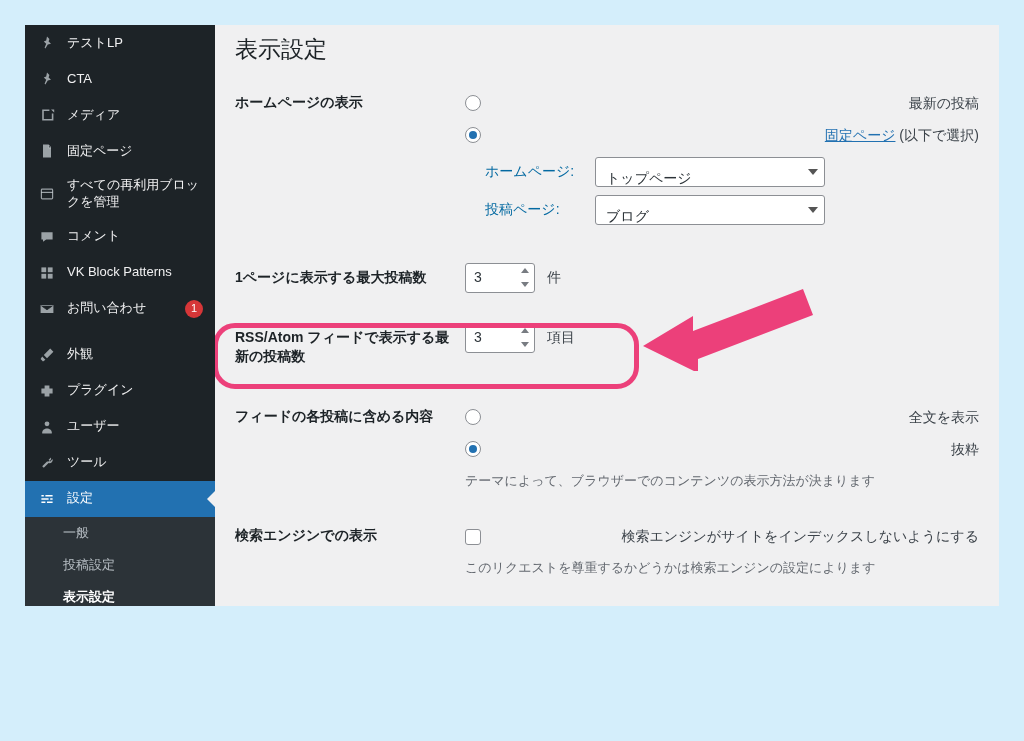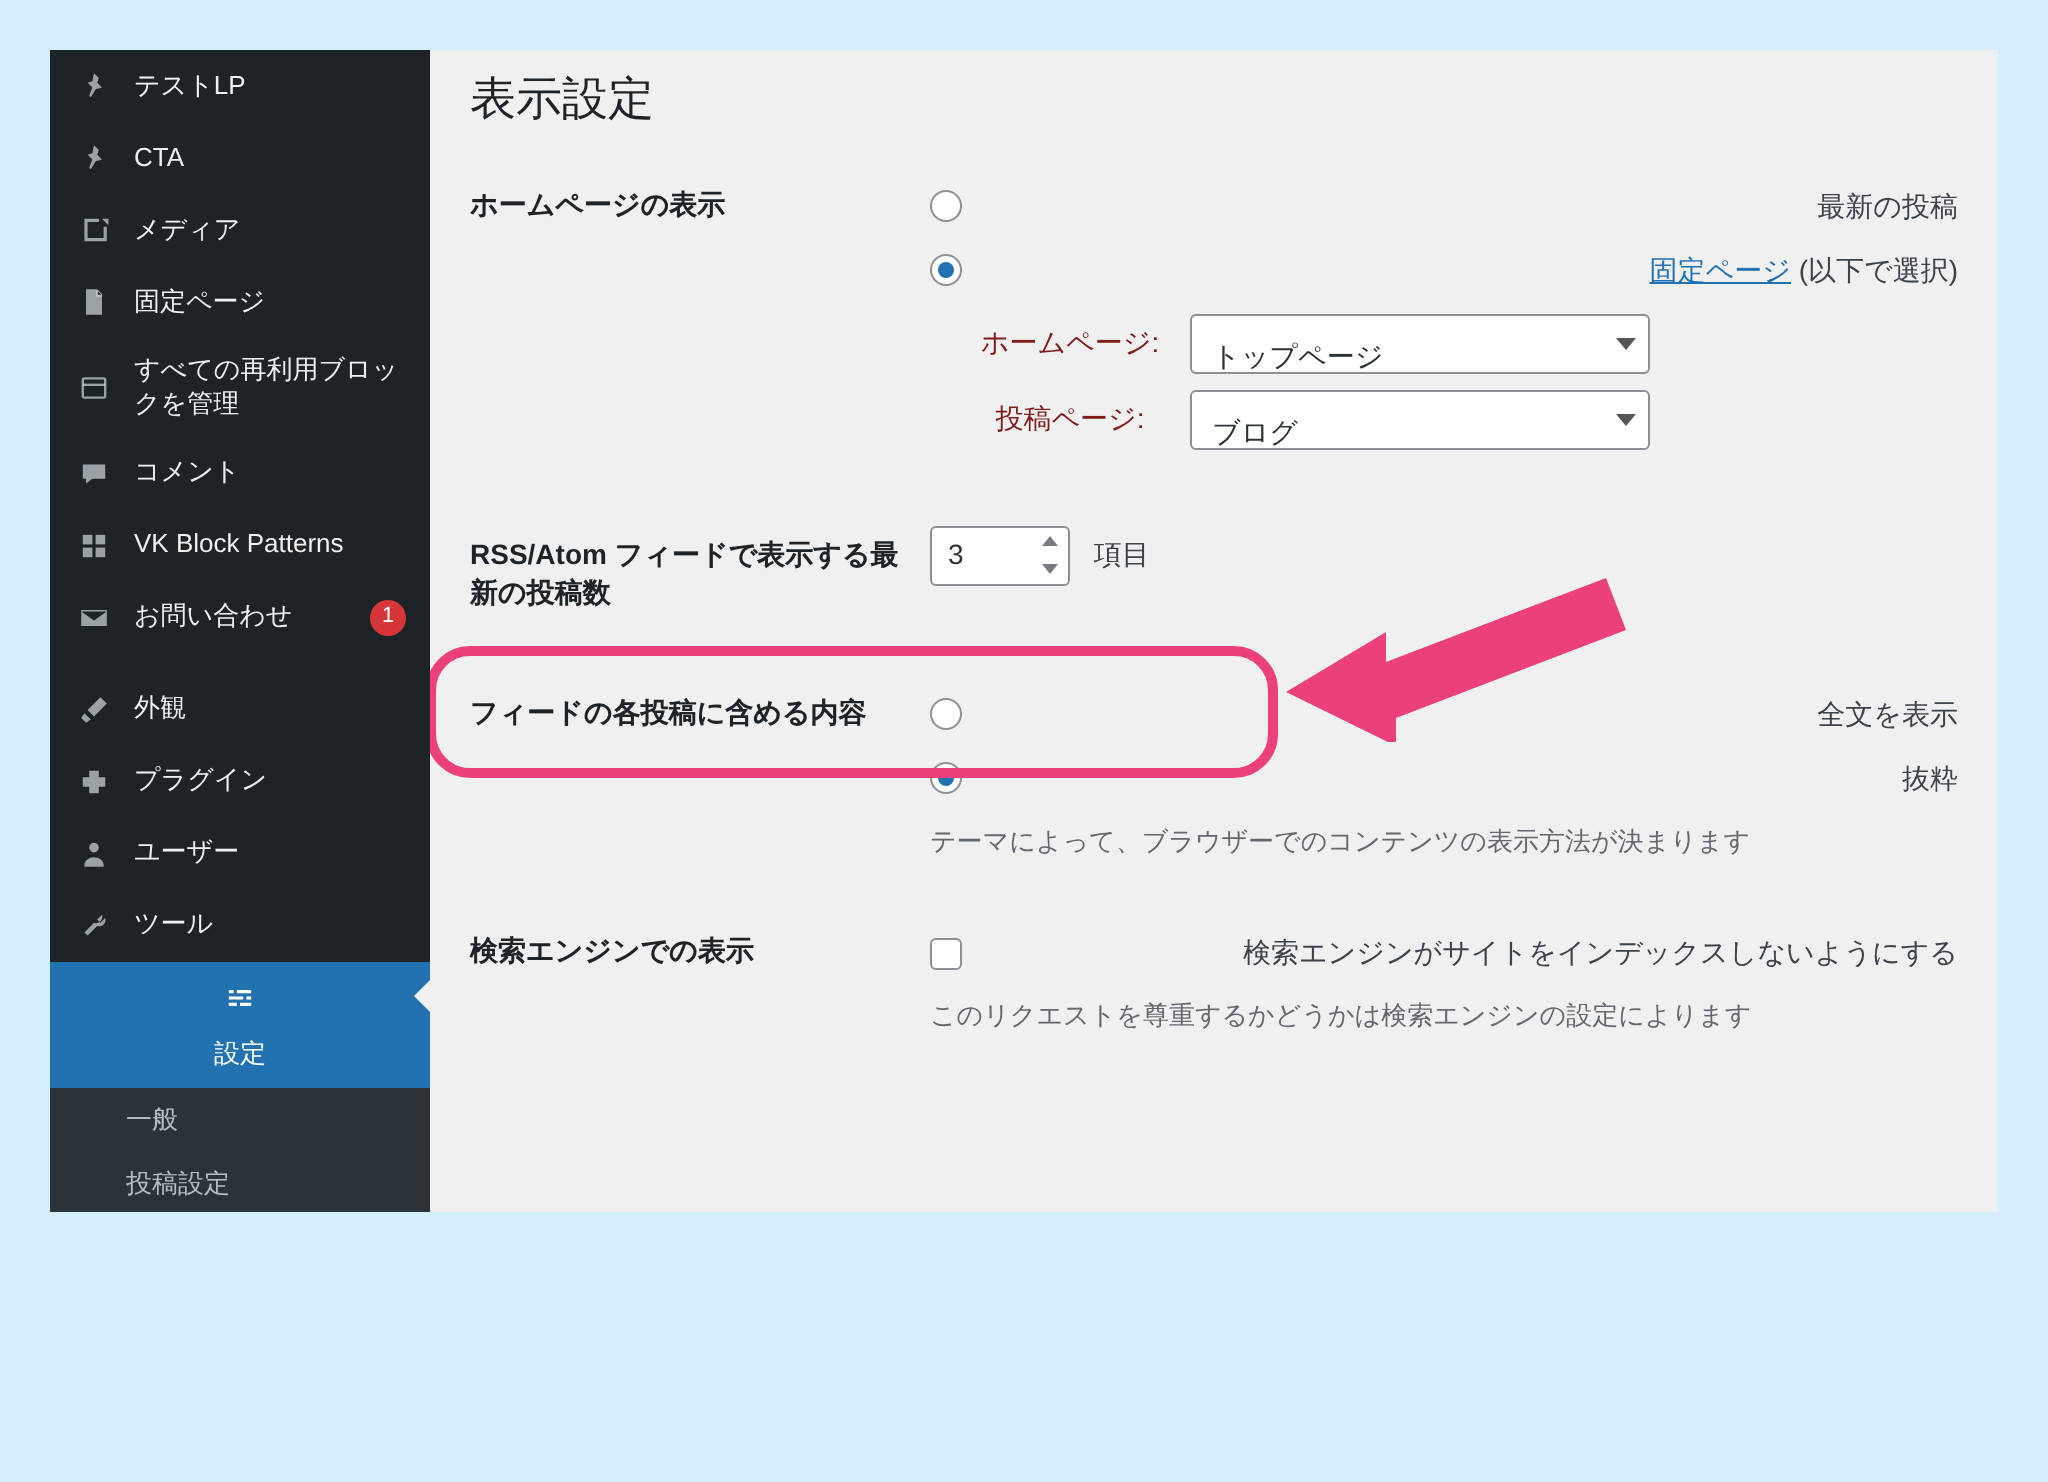--- a/index.html
+++ b/index.html
@@ -137,21 +137,21 @@
     width: 16px; height: 16px; border: 1px solid #8c8f94;
     border-radius: 3px; background: #fff; flex-shrink:0;
   }
   .field-link { color: #2271b1; text-decoration: underline; cursor:pointer;}
   .subselect-row {
     display: flex;
     align-items: center;
     gap: 10px;
     margin: 8px 0 8px 20px;
   }
-  .subselect-row .lab { width: 100px; text-align: center; color:#7f1d1d;}
+  .subselect-row .lab { width: 100px; text-align: left; color:#0369a1;}
   .select {
     width: 230px;
     height: 30px;
     background: #fff;
     border: 1px solid #8c8f94;
     border-radius: 3px;
     padding: 13px 28px 0 10px;
     font-size: 14px;
     color: #2c3338;
     display: flex;
@@ -316,21 +316,21 @@
 
     <div class="menu-item">
       <span class="icon">
         <svg width="16" height="16" viewBox="0 0 20 20" fill="currentColor">
             <path d="M15 3a4 4 0 01-5 5l-6 6 2 2 6-6a4 4 0 005-5l-3 3-2-2 3-3z"></path>
           </svg>
       </span>
       <span class="label">ツール</span>
     </div>
 
-    <div class="menu-item current" style="position:relative;flex-direction:column;">
+    <div class="menu-item current" style="position:relative;">
       <span class="icon">
         <svg width="16" height="16" viewBox="0 0 20 20" fill="currentColor">
             <path d="M3 5h3v2H3V5zm5 0h9v2H8V5zM3 9h9v2H3V9zm11 0h3v2h-3V9zM3 13h5v2H3v-2zm7 0h7v2h-7v-2z"></path>
           </svg>
       </span>
       <span class="label">設定</span>
     </div>
 
     <div class="submenu">
       <div class="submenu-item">一般</div>
@@ -368,20 +368,37 @@
           <div class="subselect-row">
             <span class="lab">投稿ページ:</span>
             <div class="select">
               <span>ブログ</span>
               <span class="chev"></span>
             </div>
           </div>
         </td>
       </tr>
 
+      <tr>
+        <th>1ページに表示する最大投稿数</th>
+        <td>
+          <div class="num-input">
+            <span>3</span>
+            <span class="stepper">
+              <div>
+                    <span class="tri-up"></span>
+                  </div>
+              <div>
+                    <span class="tri-dn"></span>
+                  </div>
+            </span>
+          </div>
+          <span class="unit">件</span>
+        </td>
+      </tr>
 
       <tr>
         <th>RSS/Atom フィードで表示する最新の投稿数</th>
         <td>
           <div class="num-input">
             <span>3</span>
             <span class="stepper">
               <div>
                     <span class="tri-up"></span>
                   </div>

